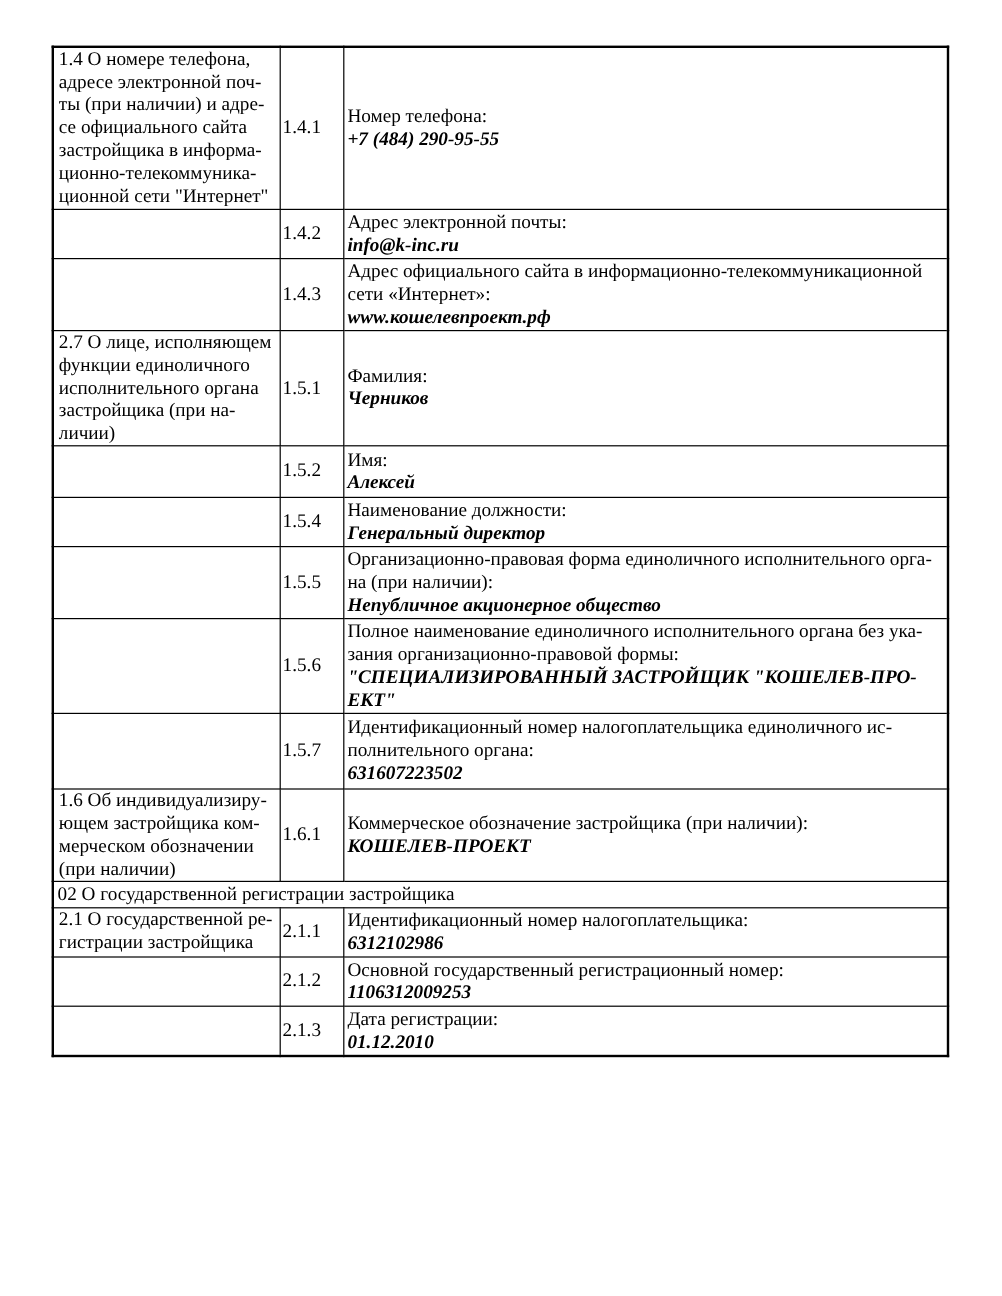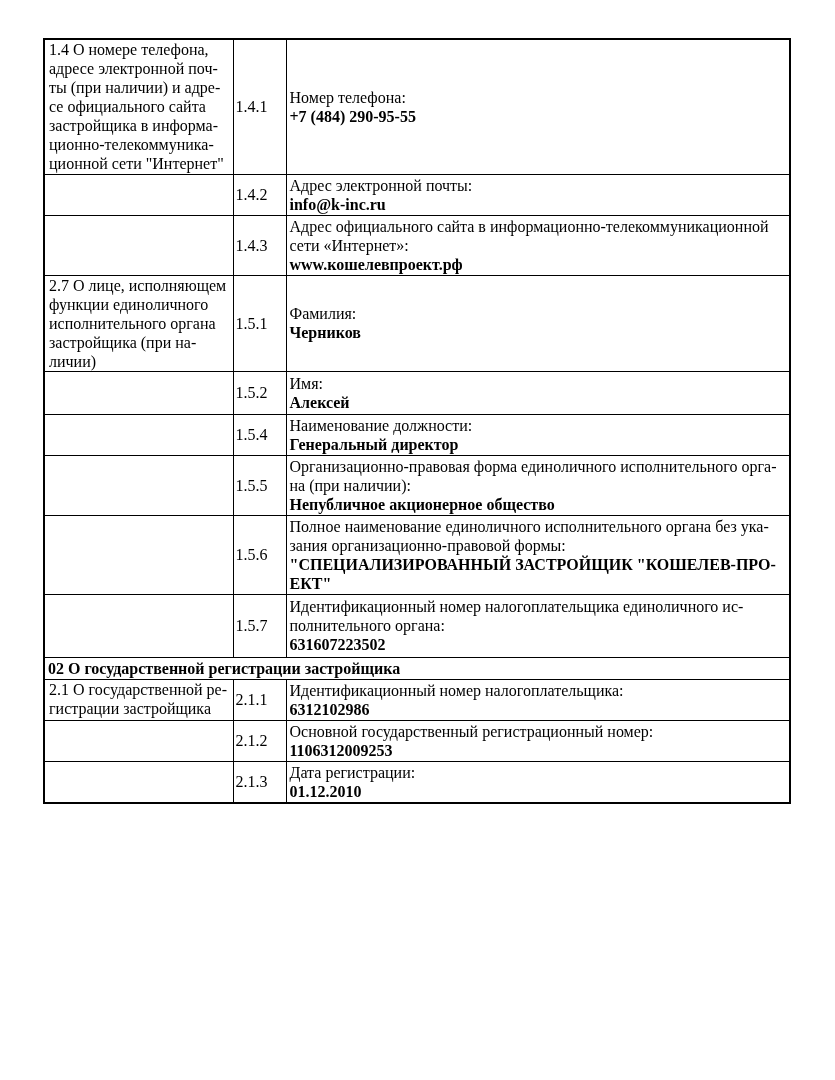--- a/index.html
+++ b/index.html
@@ -47,24 +47,24 @@
     padding-left: 2px;
     padding-right: 1px;
     margin-top: 31px;
   }
   td.fld .lbl {
     white-space: pre-line;
   }
   td.fld .val {
     white-space: pre-line;
     font-weight: bold;
+    font-style: italic;
   }
   td.hdr {
     padding-left: 3px;
-    font-weight: bold;
   }
 </style>
 </head>
 <body>
 
 <div class="page">
   <table class="decl">
     <colgroup>
       <col style="width:189px">
       <col style="width:53px">
@@ -151,20 +151,31 @@
       </tr>
       <tr style="height:63px">
         <td class="sec"></td>
         <td class="num">1.5.7</td>
         <td class="fld">
           <div class="lbl">Идентификационный номер налогоплательщика единоличного ис-
 полнительного органа:</div>
           <div class="val">631607223502</div>
         </td>
       </tr>
+      <tr style="height:75px">
+        <td class="sec">1.6 Об индивидуализиру-
+ющем застройщика ком-
+мерческом обозначении
+(при наличии)</td>
+        <td class="num">1.6.1</td>
+        <td class="fld">
+          <div class="lbl">Коммерческое обозначение застройщика (при наличии):</div>
+          <div class="val">КОШЕЛЕВ-ПРОЕКТ</div>
+        </td>
+      </tr>
       <tr style="height:22px">
         <td class="hdr" colspan="3">02 О государственной регистрации застройщика</td>
       </tr>
       <tr style="height:40px">
         <td class="sec">2.1 О государственной ре-
 гистрации застройщика</td>
         <td class="num">2.1.1</td>
         <td class="fld">
           <div class="lbl">Идентификационный номер налогоплательщика:</div>
           <div class="val">6312102986</div>

